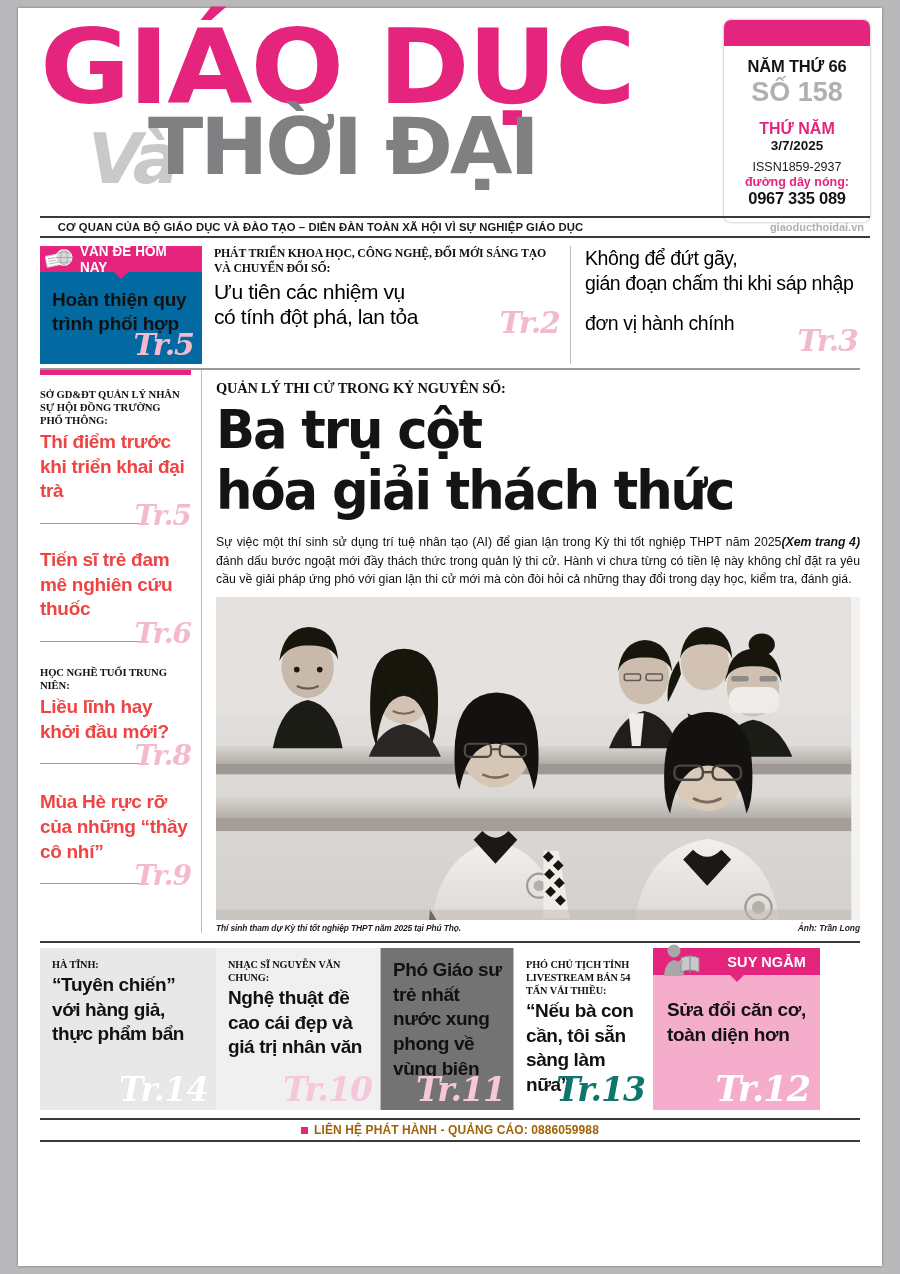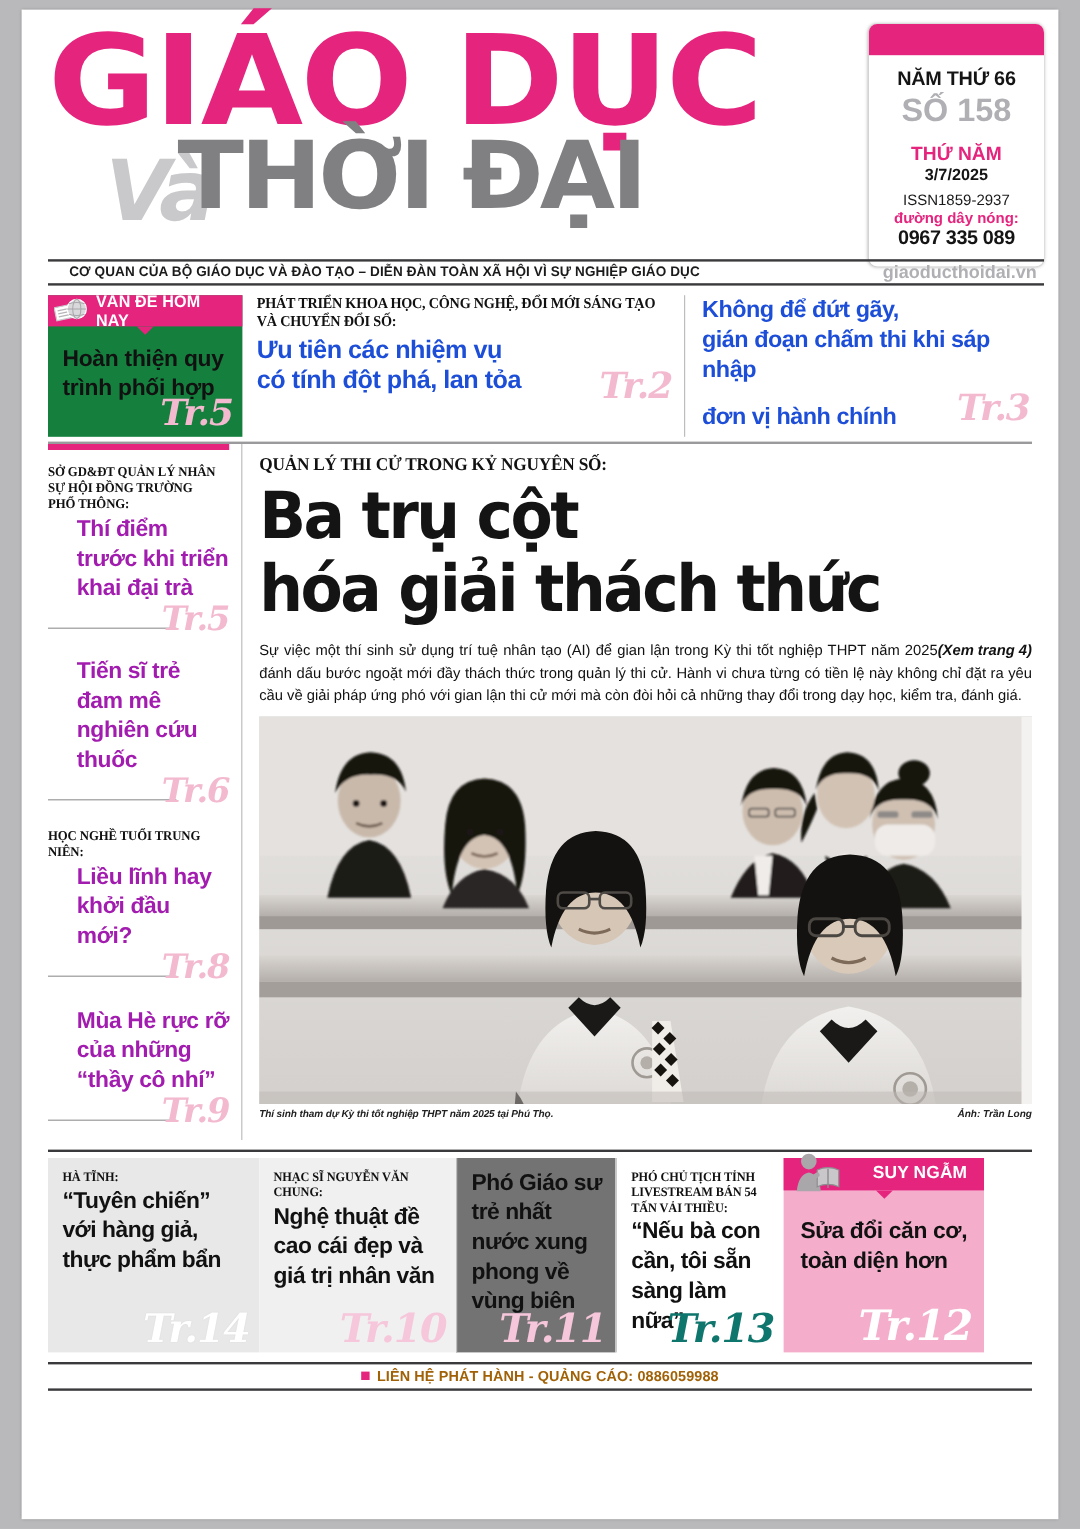--- a/index.html
+++ b/index.html
@@ -54,21 +54,21 @@
     position: absolute; left: 22px; right: 12px; bottom: 2px;
     border-top: 2px solid #3a3a3c; border-bottom: 2px solid #3a3a3c;
     height: 22px; display: flex; align-items: center; justify-content: space-between;
   }
   .tagline {
     font-size: 11.5px; font-weight: bold; color: #1a1a1a;
     letter-spacing: .1px; padding-left: 18px;
     transform: scaleX(.98); transform-origin: left center;
     white-space: nowrap;
   }
-  .site-url { font-size: 15px; color: #b0b0b4; font-weight: bold; padding-right: 6px; }
+  .site-url { font-size: 11px; color: #b0b0b4; font-weight: bold; padding-right: 6px; }
 
   
   .issue-box {
     position: absolute; right: 12px; top: 12px;
     width: 146px; height: 202px;
     background: #fff; border-radius: 7px;
     box-shadow: 0 0 3px rgba(0,0,0,.35);
     overflow: hidden; text-align: center;
   }
   .issue-cap { background: #e5247e; height: 26px; }
@@ -76,21 +76,21 @@
   .issue-no { font-size: 27px; font-weight: bold; color: #b0b0b4; line-height: 1.05; margin-top: 2px; }
   .issue-day { font-size: 16px; font-weight: bold; color: #e5247e; margin-top: 14px; }
   .issue-date { font-size: 13.5px; font-weight: bold; color: #141414; margin-top: 0px; }
   .issue-issn { font-size: 12.5px; color: #1a1a1a; margin-top: 7px; }
   .issue-hot { font-size: 12.5px; font-weight: bold; color: #e5247e; margin-top: 1px; }
   .issue-phone { font-size: 16.5px; font-weight: bold; color: #141414; margin-top: 0px; letter-spacing: -.3px; }
 
   
   .teaser-row { position: relative; height: 118px; margin: 6px 22px 0 22px; display: flex; }
 
-  .vd-box { width: 162px; position: relative; background: #15803d; }
+  .vd-box { width: 162px; position: relative; background: #0369a1; }
   .vd-badge {
     position: relative; height: 26px; background: #e5247e;
     display: flex; align-items: center; padding-left: 40px;
   }
   .vd-badge-label {
     color: #fff; font-size: 14px; font-weight: bold; letter-spacing: .1px;
     transform: scaleX(.96); transform-origin: left center;
   }
   .vd-badge:after {
     content: ""; position: absolute; left: 50%; bottom: -7px; margin-left: -7px;
@@ -105,21 +105,21 @@
   .vd-pg { position: absolute; right: 8px; bottom: 4px; }
 
   .teaser-mid { flex: 1; padding-left: 12px; position: relative; }
   .kicker {
     font-family: "Liberation Serif", serif;
     font-size: 12.6px; font-weight: bold; color: #111;
     line-height: 1.18; letter-spacing: -.2px;
     transform: scaleX(.94); transform-origin: left top;
   }
   .teaser-head {
-    font-size: 21px; font-weight: bold; line-height: 1.2; color: #1d4ed8;
+    font-size: 21px; font-weight: normal; line-height: 1.2; color: #000000;
     margin-top: 3px; letter-spacing: -.4px;
   }
   .teaser-right { width: 290px; padding-left: 14px; border-left: 1.5px solid #bdbdbf; position: relative; }
   .teaser-right .teaser-head { margin-top: 0; font-size: 19.5px; line-height: 1.27; }
 
   .pg-ghost {
     font-family: "DejaVu Serif", serif;
     font-style: italic; font-weight: bold;
     color: #f3b9cf; font-size: 30px; line-height: 1;
     letter-spacing: -1px;
@@ -136,21 +136,21 @@
   .sb-pinkbar { height: 5px; background: #e5247e; margin-bottom: 13px; }
   .sb-item { position: relative; padding-bottom: 6px; }
   .sb-kicker {
     font-family: "Liberation Serif", serif;
     font-size: 11.2px; font-weight: bold; color: #111;
     line-height: 1.2; letter-spacing: -.1px;
     transform: scaleX(.95); transform-origin: left top;
   }
   .sb-title {
     font-size: 19px; font-weight: bold; line-height: 1.3;
-    color: #a21caf; letter-spacing: -.3px; margin-top: 2px; margin-left: 24px;
+    color: #ef4444; letter-spacing: -.3px; margin-top: 2px;
   }
   .sb-foot { position: relative; height: 30px; }
   .sb-foot .rule { position: absolute; left: 0; right: 44px; top: 19px; height: 1px; background: #9a9a9c; }
   .sb-foot .pg-ghost { position: absolute; right: 0; top: -2px; font-size: 28px; }
 
   
   .center { flex: 1; padding-left: 14px; padding-top: 10px; }
   .main-kicker {
     font-family: "Liberation Serif", serif;
     font-size: 15px; font-weight: bold; color: #111;

